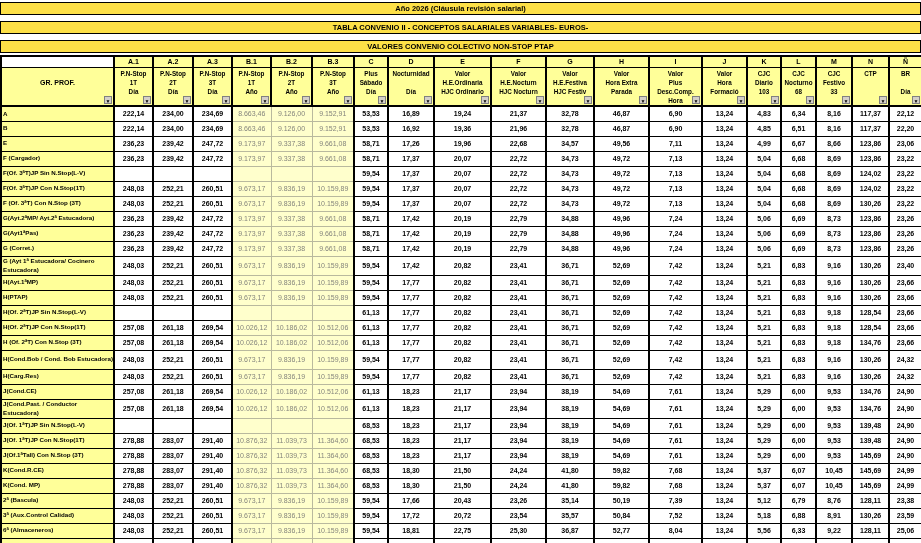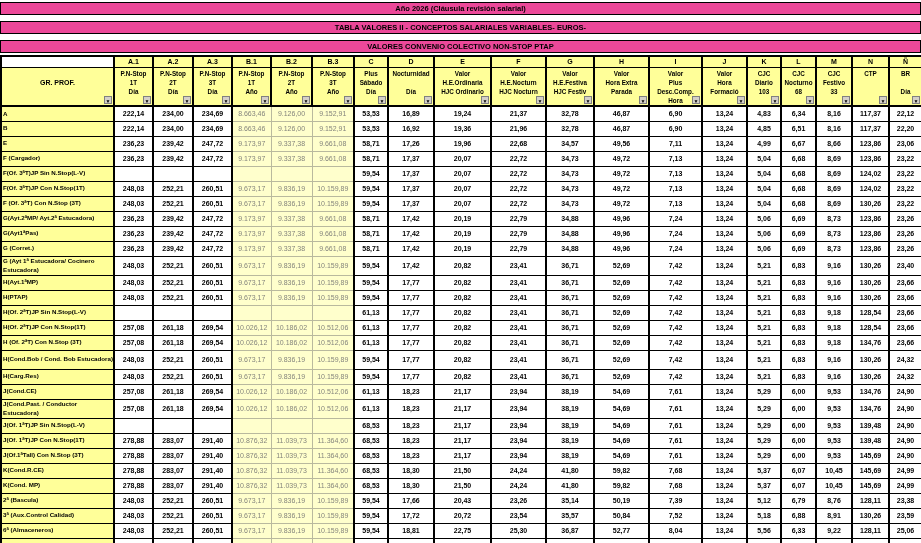--- a/index.html
+++ b/index.html
@@ -1,18 +1,18 @@
 <!DOCTYPE html>
 <html><head>
 <meta charset="utf-8">
 <style>
   html,body{margin:0;padding:0;}
   body{width:921px;height:543px;position:relative;background:#ffffff;
        font-family:"Liberation Sans","DejaVu Sans",sans-serif;overflow:hidden;}
-  .titlebar{position:absolute;left:0px;width:919px;height:11px;background:#ec4899;
+  .titlebar{position:absolute;left:0px;width:919px;height:11px;background:#fde047;
             border:1px solid #000;text-align:center;font-weight:bold;font-size:7.5px;
             line-height:12px;color:#000;}
   #t1{top:2px}#t2{top:21px}#t3{top:40px}
   table{position:absolute;top:55px;left:0;width:921px;border-collapse:collapse;
         table-layout:fixed;border:2px solid #000;}
   td{border-left:2px solid #000;border-right:2px solid #000;border-top:1px solid #000;
      border-bottom:1px solid #000;padding:0;overflow:hidden;white-space:nowrap;
      vertical-align:middle;color:#000;}
   tr.letters{height:11px;}
   tr.letters td{background:#FFFF99;font-weight:bold;font-size:7px;text-align:center;
@@ -30,21 +30,21 @@
   td.rl{background:#FFFF99;font-size:6.2px;font-weight:bold;text-align:left;
         padding-left:1px;white-space:normal;line-height:1.3;}
   td.num{background:#ffffff;font-size:7px;font-weight:bold;text-align:center;}
   td.bcol{background:#FFFFCC;color:#85857d;font-size:7px;font-weight:normal;
           text-align:center;border:1px solid #b9b99e;}
 </style>
 </head>
 <body>
 
 <div class="titlebar" id="t1">Año 2026 (Cláusula revisión salarial)</div>
-<div class="titlebar" id="t2">TABLA VALORES II - CONCEPTOS SALARIALES VARIABLES- EUROS-</div>
+<div class="titlebar" id="t2">TABLA CONVENIO II - CONCEPTOS SALARIALES VARIABLES- EUROS-</div>
 <div class="titlebar" id="t3">VALORES CONVENIO COLECTIVO NON-STOP PTAP</div>
 
 <table id="tbl">
   <colgroup id="cg">
       <col style="width: 113px;">
       <col style="width: 39px;">
       <col style="width: 40px;">
       <col style="width: 39px;">
       <col style="width: 39px;">
       <col style="width: 41px;">

